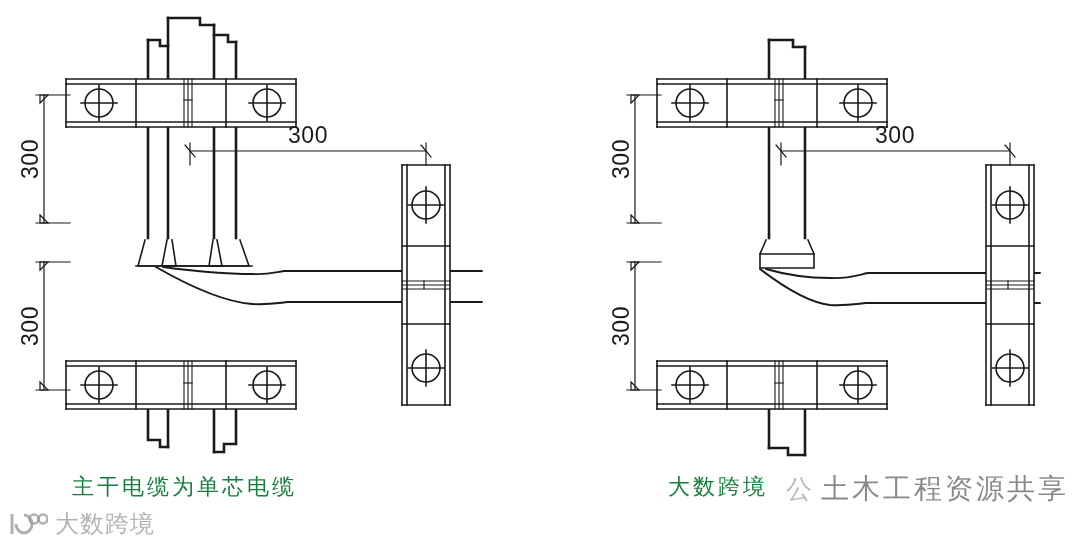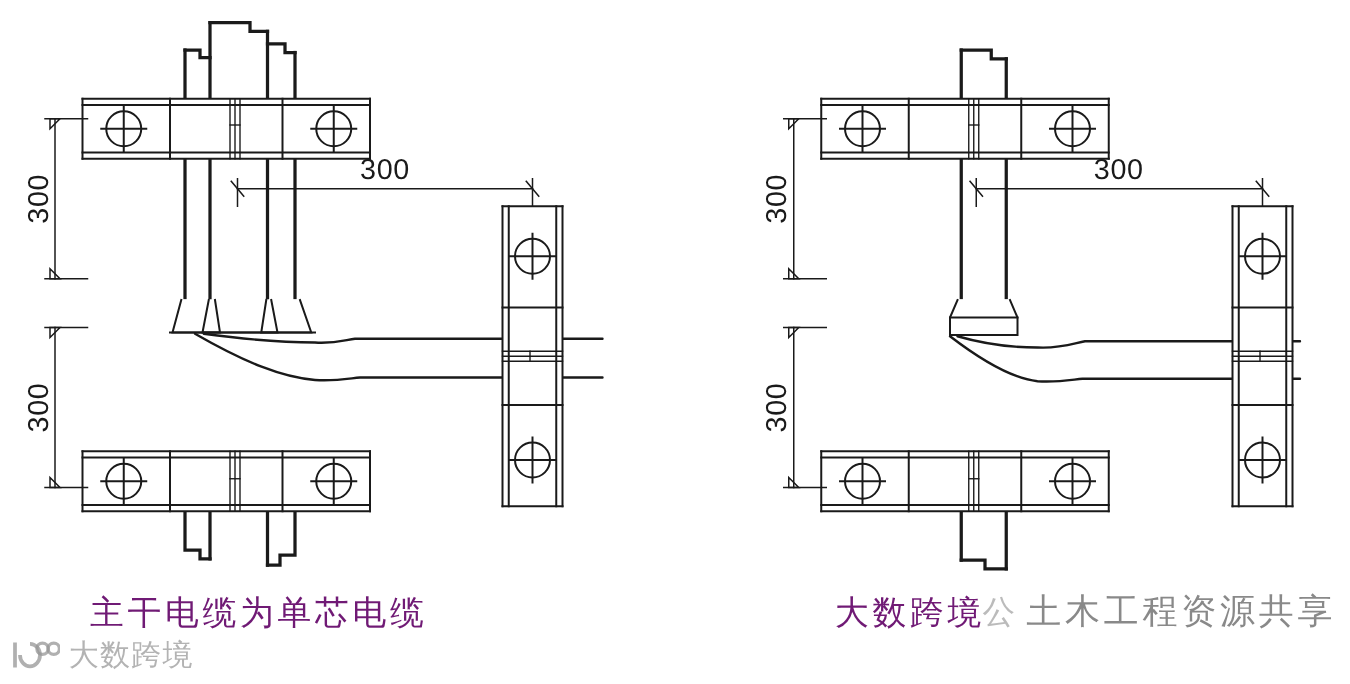--- a/index.html
+++ b/index.html
@@ -34,22 +34,22 @@
   .wht    { fill: #ffffff; stroke: none; }
   .dimtxt {
     font-family: "Liberation Sans", sans-serif;
     font-size: 23px;
     fill: #1a1a1a;
     letter-spacing: 0.5px;
   }
   .caption {
     position: absolute;
     font-family: "DejaVu Sans", sans-serif;
-    font-size: 27px;
-    color: #701a75;
+    font-size: 22px;
+    color: #15803d;
     letter-spacing: 3px;
     white-space: nowrap;
     user-select: none;
   }
   #caption-left  { left: 72px;  top: 472px; }
   #caption-right { left: 668px; top: 472px; }
 
   
   .wm {
     position: absolute;

